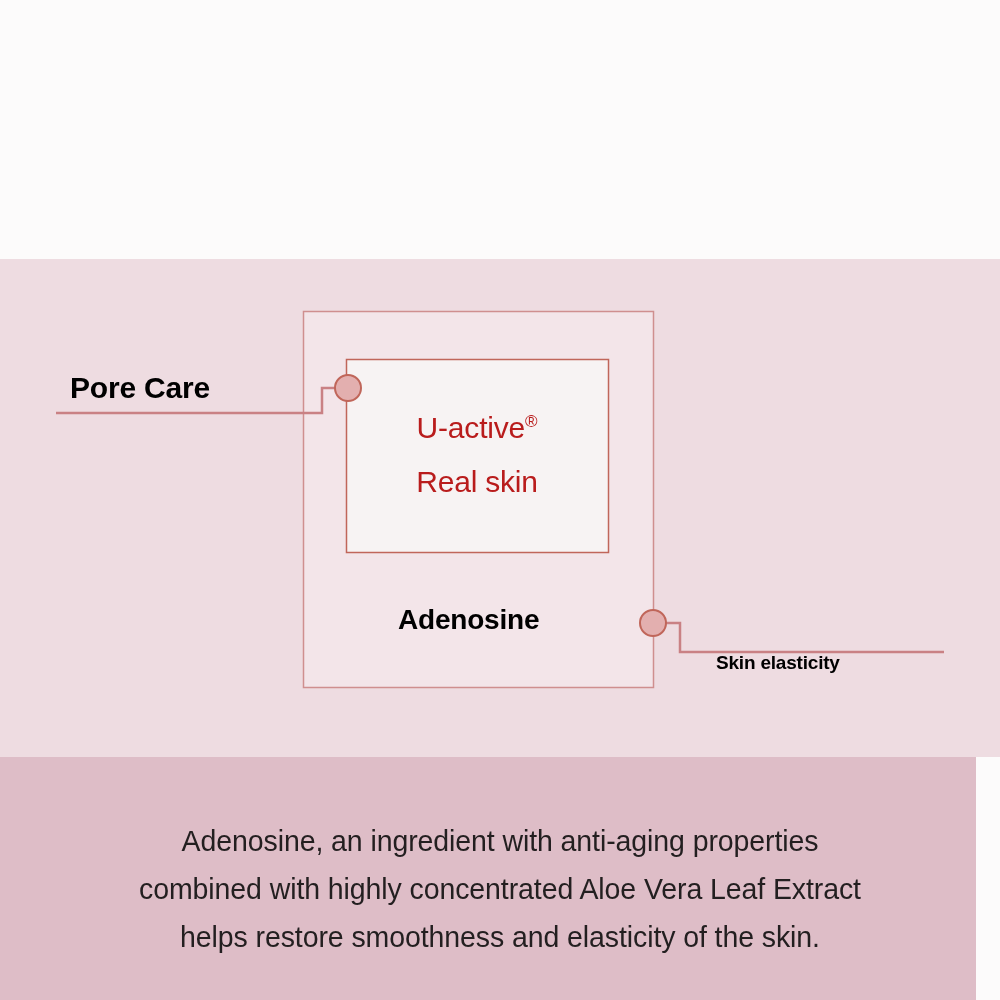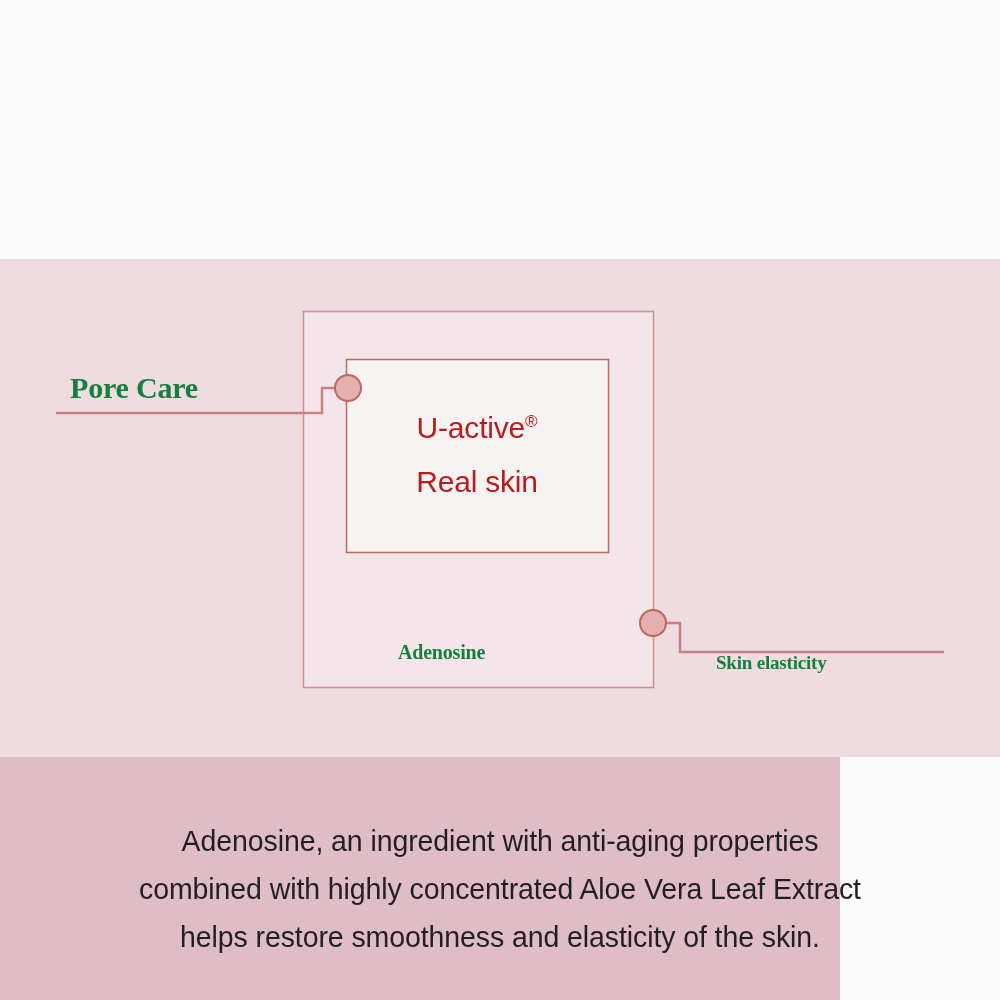--- a/index.html
+++ b/index.html
@@ -73,22 +73,22 @@
     position: absolute;
     left: 0;
     top: 0;
     width: 1000px;
     height: 498px;
     pointer-events: none;
   }
 
   .lbl {
     position: absolute;
-    color: #15803d;
-    font-family: Liberation Serif, serif;
+    color: #000000;
+    font-family: Liberation Sans, sans-serif;
     font-weight: bold;
     white-space: pre;
   }
 
   .lbl-pore-care {
     left: 70px;
     top: 110px;
     font-size: 30px;
     line-height: 38px;
     letter-spacing: -0.2px;
@@ -98,24 +98,23 @@
     left: 716px;
     top: 289px;
     font-size: 19px;
     line-height: 46px;
     letter-spacing: -0.2px;
   }
 
   .lbl-adenosine {
     left: 398px;
     top: 342px;
-    font-size: 20px;
+    font-size: 28px;
     line-height: 38px;
     letter-spacing: -0.2px;
-    margin-top: 32px;
   }
 
   .inner-text {
     position: absolute;
     left: 346px;
     top: 142px;
     width: 262px;
     text-align: center;
     color: #b91c1c;
     font-family: "Liberation Sans", sans-serif;
@@ -128,21 +127,21 @@
     font-size: 17px;
     vertical-align: super;
     line-height: 0;
   }
 
   
   .footer-band {
     position: absolute;
     left: 0;
     top: 757px;
-    width: 840px;
+    width: 976px;
     height: 243px;
     background: #DEBDC7;
   }
 
   .footer-text {
     position: absolute;
     left: 0;
     top: 60px;
     width: 1000px;
     text-align: center;

